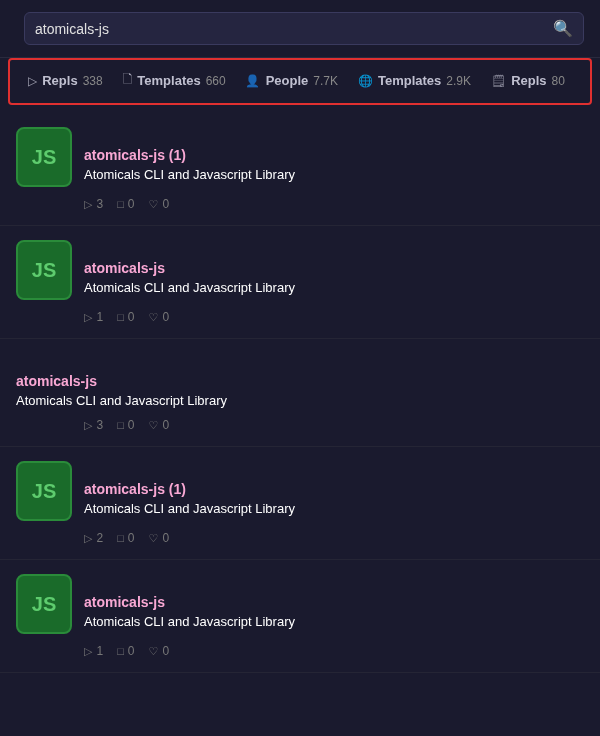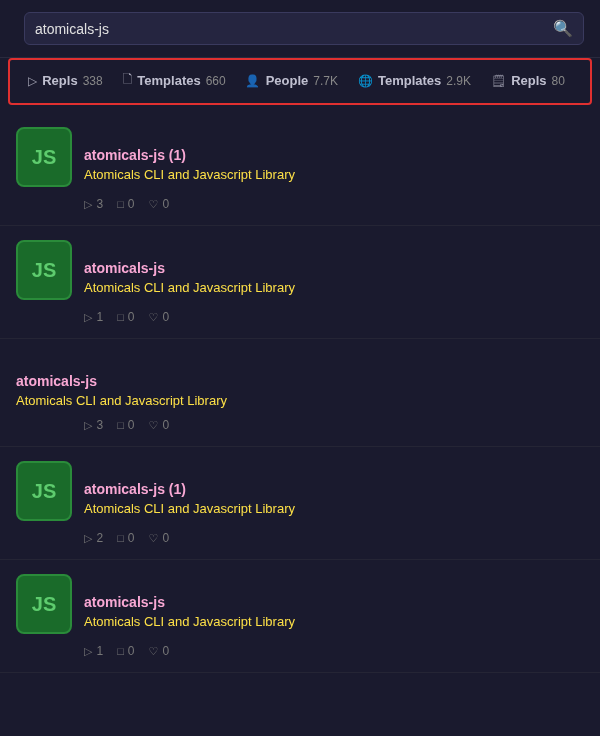--- a/index.html
+++ b/index.html
@@ -150,21 +150,21 @@
     .card-title {
       font-size: 14px;
       font-weight: 600;
       color: #f9a8d4;
       margin-bottom: 4px;
       margin-top: 20px;
     }
 
     .card-description {
       font-size: 13px;
-      color: #fde047;
+      color: #ffffff;
     }
 
     .card-stats {
       display: flex;
       gap: 14px;
       margin-top: 10px;
       padding-left: 68px;
     }
 
     .stat-item {

